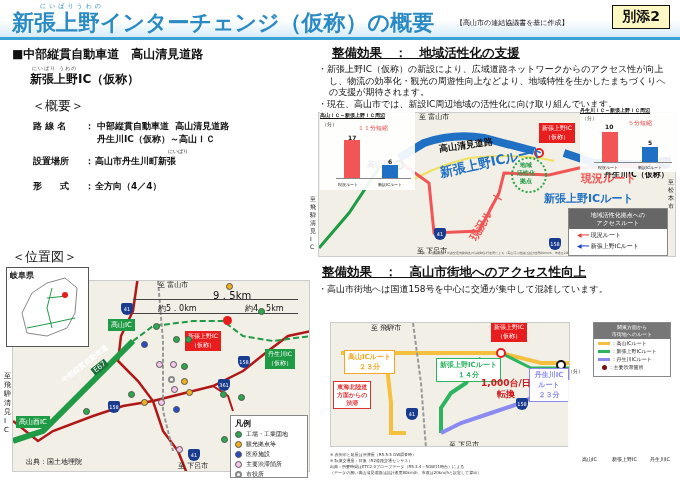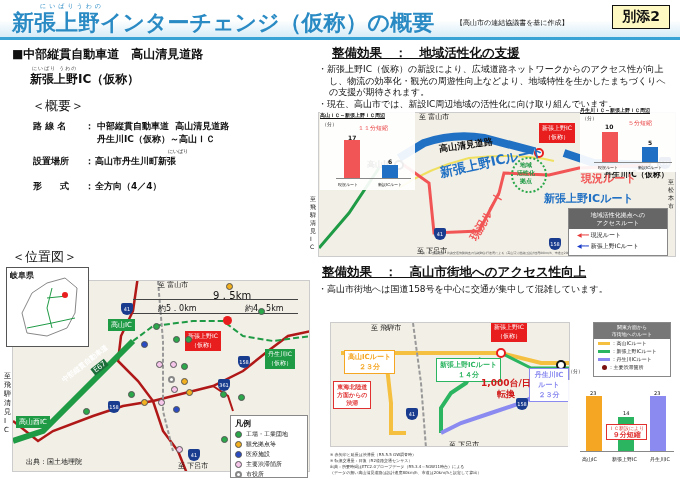--- a/index.html
+++ b/index.html
@@ -294,28 +294,16 @@
       <div>市街地へのルート</div>
   </div>
   <div class="lbl" style="font-size:5px;padding-left:4px;line-height:8px;"><span style="display:inline-block;width:12px;height:3px;background:#f5c040;vertical-align:middle;"></span> <span>：高山ICルート</span></div>
   <div class="lbl" style="font-size:5px;padding-left:4px;line-height:8px;"><span style="display:inline-block;width:12px;height:3px;background:#2bb560;vertical-align:middle;"></span> <span>：新張上野ICルート</span></div>
   <div class="lbl" style="font-size:5px;padding-left:4px;line-height:8px;"><span style="display:inline-block;width:12px;height:3px;background:#8a8af0;vertical-align:middle;"></span> <span>：丹生川ICルート</span></div>
   <div class="lbl" style="font-size:5px;padding-left:8px;line-height:8px;"><span style="display:inline-block;width:5px;height:5px;border-radius:50%;background:#7a1010;vertical-align:middle;"></span> <span>：主要渋滞箇所</span></div>
 </div>
 
 <div class="abs barchart" style="left:568px;top:380px;width:108px;height:88px;">
   <div class="abs lbl" style="left:0px;top:-12px;font-size:5px;">（分）</div>
-  <div class="abs" style="left:12px;top:0px;width:94px;height:72px;border-bottom:1px solid #888;">
-    <div class="bar" style="left:6px;height:55px;width:16px;background:#f5a623;"></div>
-    <div class="abs lbl" style="left:10px;top:10px;font-size:5px;">23</div>
-    <div class="bar" style="left:38px;height:34px;width:16px;background:#2bb560;"></div>
-    <div class="abs lbl" style="left:43px;top:30px;font-size:5px;">14</div>
-    <div class="bar" style="left:70px;height:55px;width:16px;background:#8a8af0;"></div>
-    <div class="abs lbl" style="left:74px;top:10px;font-size:5px;">23</div>
-    <div class="abs" style="left:26px;top:44px;border:1px solid #e03030;background:#fff;color:#e03030;font-size:5px;text-align:center;padding:0 2px;line-height:7px;">
-      <div>ＩＣ新設により</div>
-        <div style="font-size:7px;font-weight:bold;">９分短縮</div>
-    </div>
-  </div>
   <div class="abs lbl" style="left:14px;top:76px;font-size:5px;">高山IC</div>
   <div class="abs lbl" style="left:44px;top:76px;font-size:5px;">新張上野IC</div>
   <div class="abs lbl" style="left:82px;top:76px;font-size:5px;">丹生川IC</div>
 </div>
 
 </body></html>

